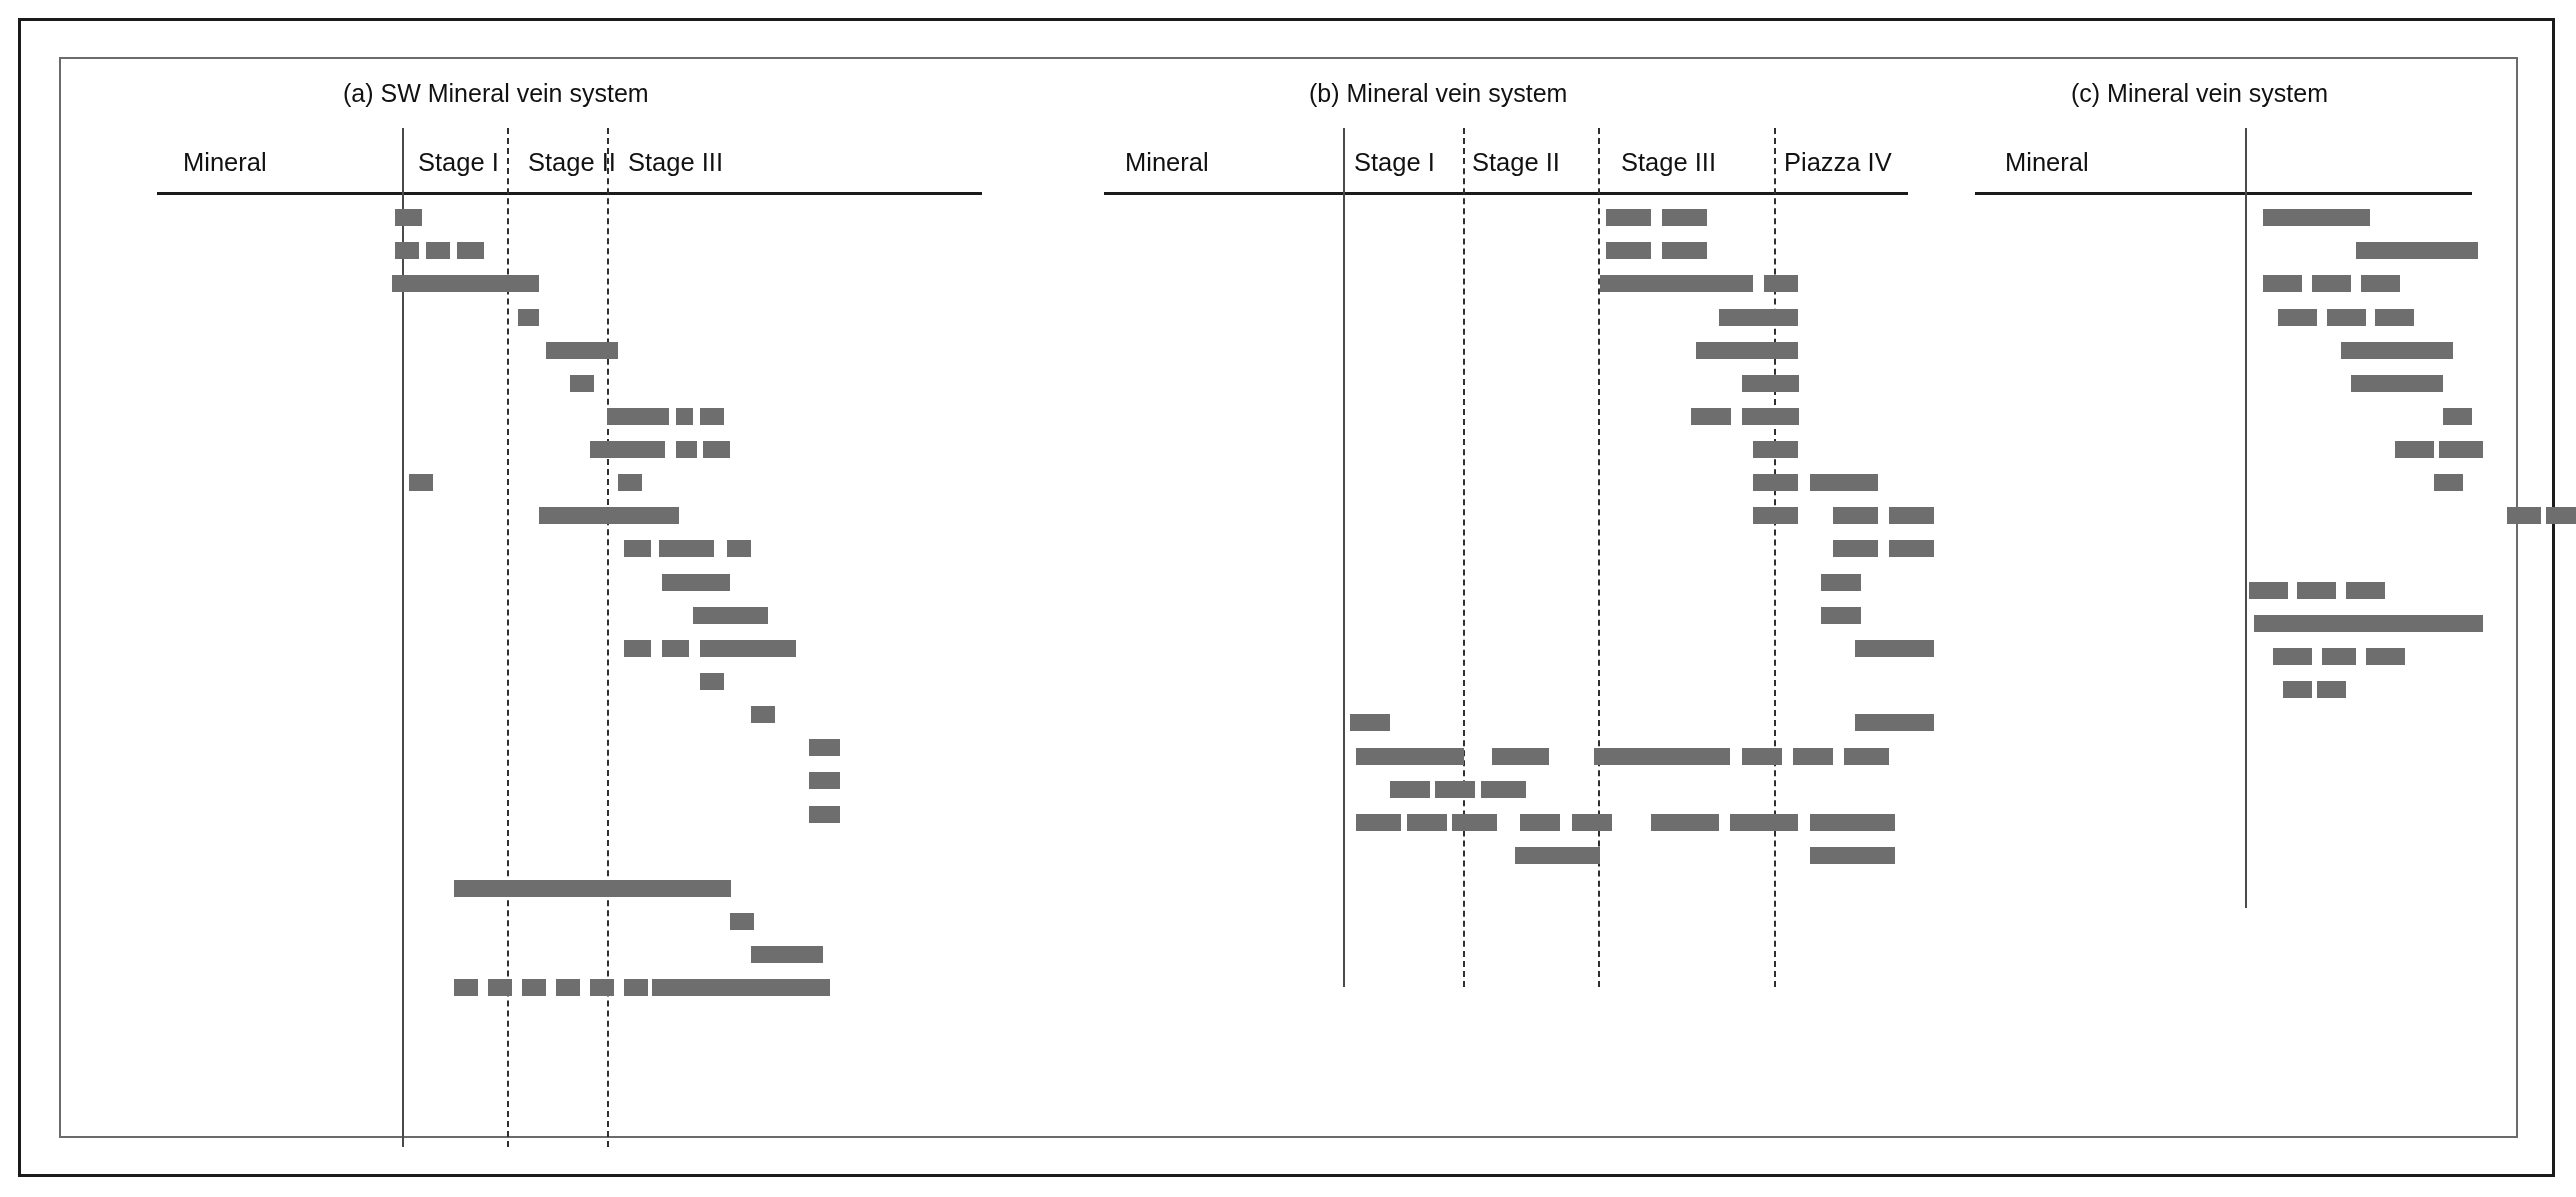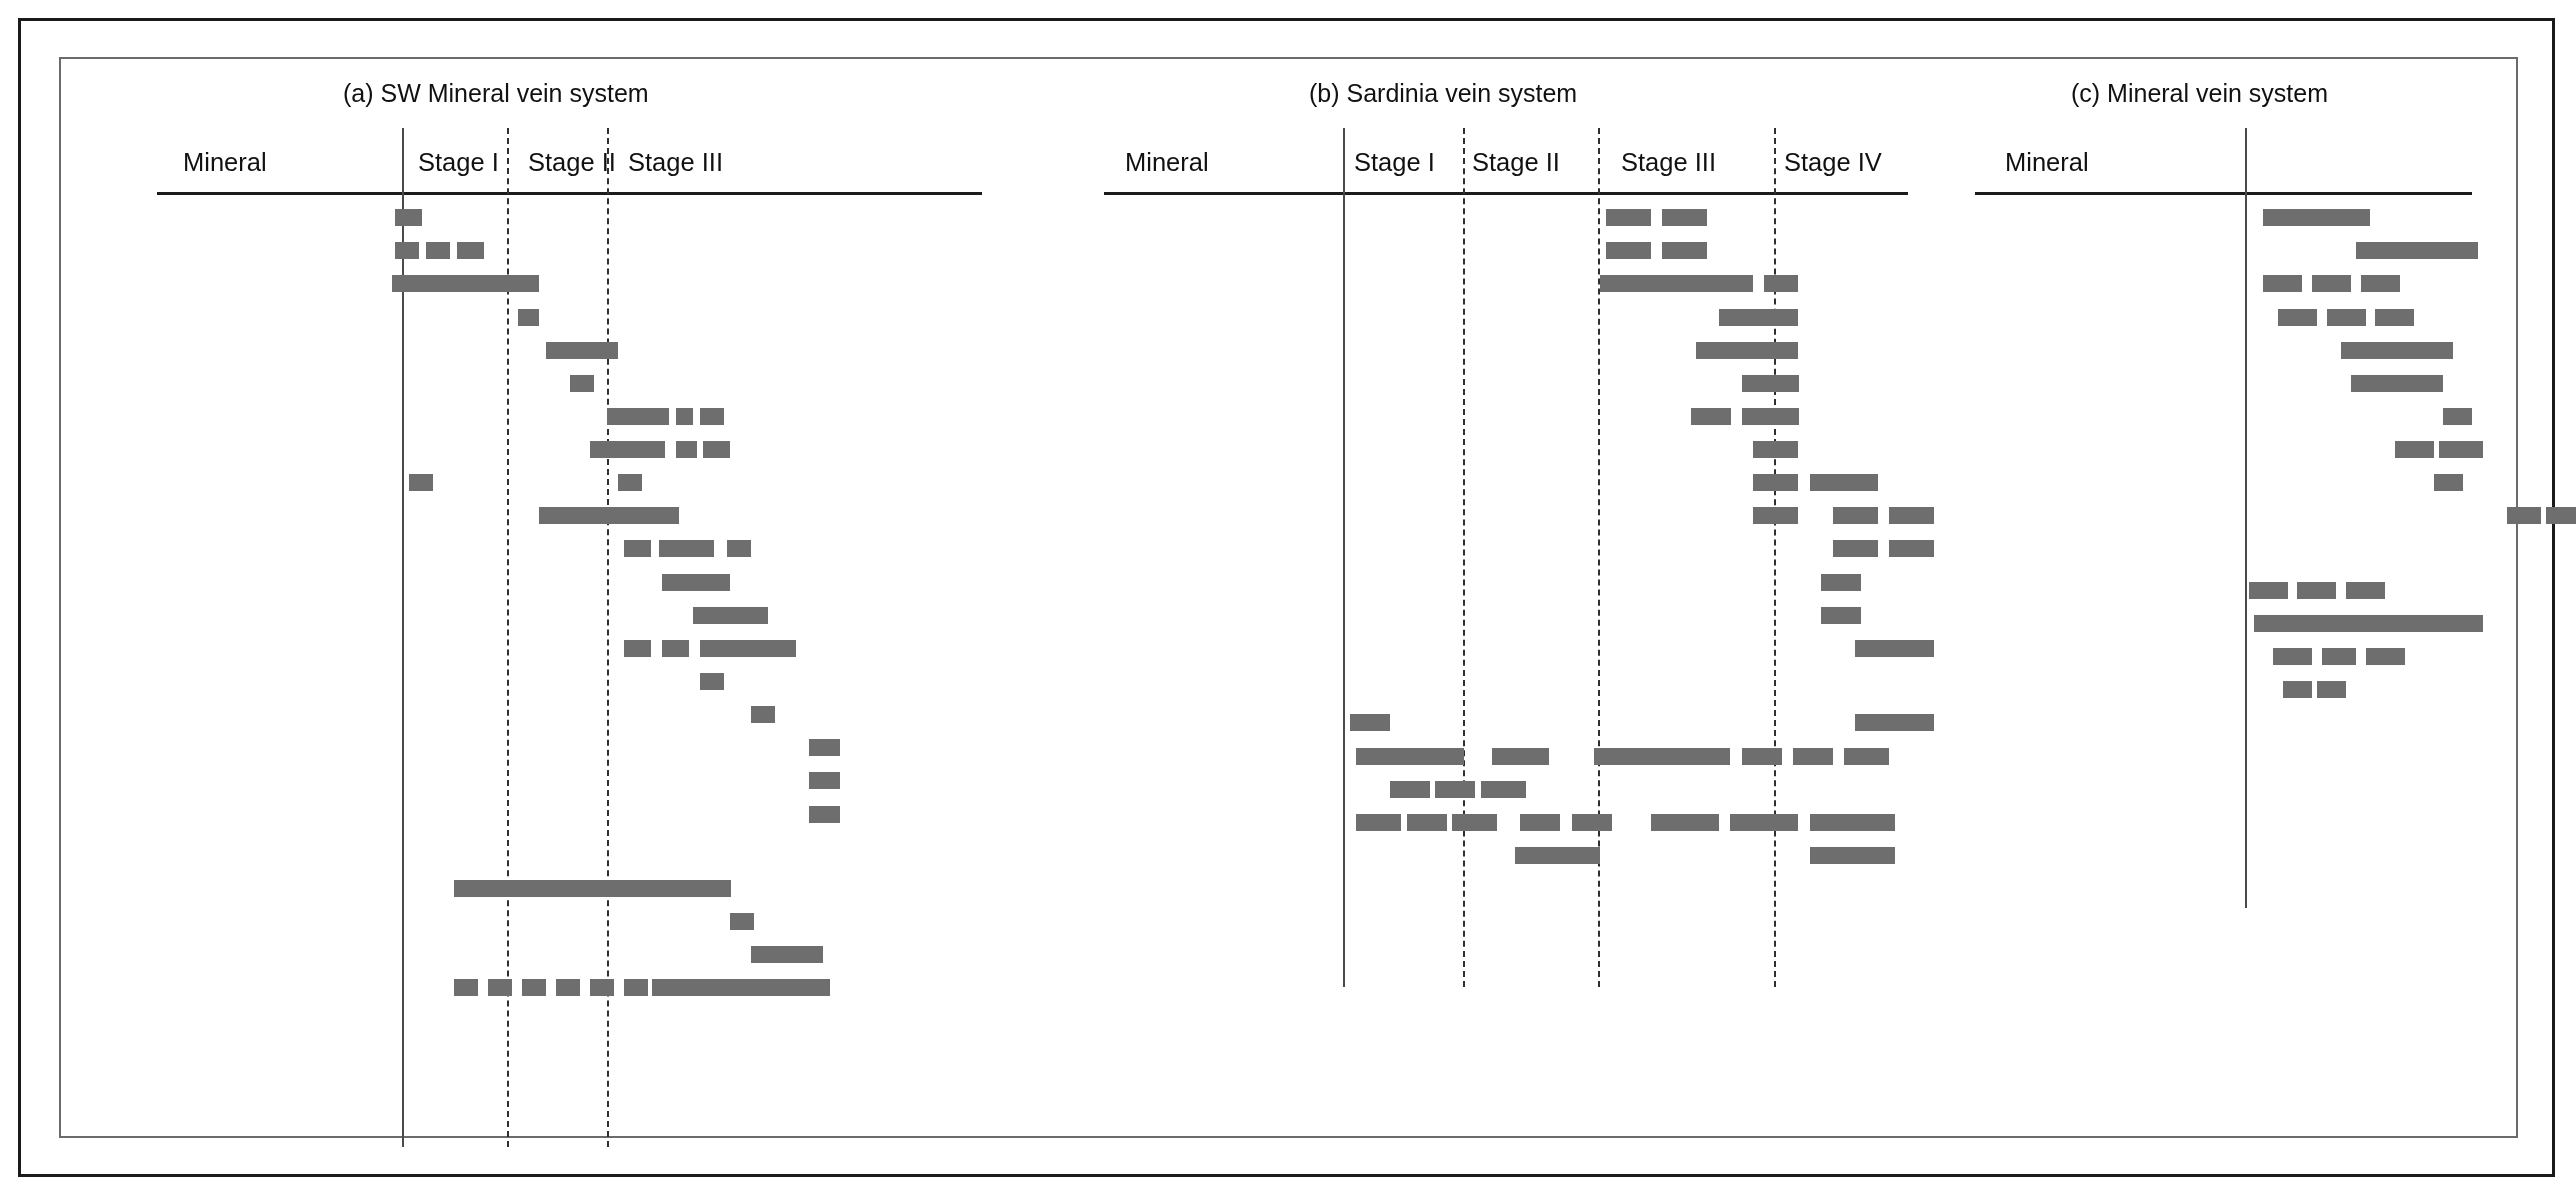--- a/index.html
+++ b/index.html
@@ -117,27 +117,27 @@
       <div class="bar" style="left: 454px; width: 24px; top: 979px; background: rgb(110, 110, 110);"></div>
       <div class="bar" style="left: 488px; width: 24px; top: 979px; background: rgb(110, 110, 110);"></div>
       <div class="bar" style="left: 522px; width: 24px; top: 979px; background: rgb(110, 110, 110);"></div>
       <div class="bar" style="left: 556px; width: 24px; top: 979px; background: rgb(110, 110, 110);"></div>
       <div class="bar" style="left: 590px; width: 24px; top: 979px; background: rgb(110, 110, 110);"></div>
       <div class="bar" style="left: 624px; width: 24px; top: 979px; background: rgb(110, 110, 110);"></div>
       <div class="bar" style="left: 652px; width: 178px; top: 979px; background: rgb(110, 110, 110);"></div>
     </div>
 
   <div class="panel" id="panel-b">
-    <div class="panel-title" style="left:1309px;top:79px;">(b) Sardinia vein system</div>
+    <div class="panel-title" style="left:1309px;top:79px;">(b) Mineral vein system</div>
 
     <div class="col-head" style="left:1125px;top:148px;">Mineral</div>
     <div class="col-head" style="left:1354px;top:148px;">Stage I</div>
     <div class="col-head" style="left:1472px;top:148px;">Stage II</div>
     <div class="col-head" style="left:1621px;top:148px;">Stage III</div>
-    <div class="col-head" style="left:1784px;top:148px;">Stage IV</div>
+    <div class="col-head" style="left:1784px;top:148px;">Piazza IV</div>
 
     <div class="rule" style="left:1104px;top:192px;width:804px;"></div>
 
     <div class="vline" style="left:1343px;top:128px;height:859px;"></div>
     <div class="vdash" style="left:1463px;top:128px;height:859px;"></div>
     <div class="vdash" style="left:1598px;top:128px;height:859px;"></div>
     <div class="vdash" style="left:1774px;top:128px;height:859px;"></div>
   <div class="bar" style="left: 1606px; width: 45px; top: 209px; background: rgb(110, 110, 110);"></div>
       <div class="bar" style="left: 1662px; width: 45px; top: 209px; background: rgb(110, 110, 110);"></div>
       <div class="bar" style="left: 1606px; width: 45px; top: 242px; background: rgb(110, 110, 110);"></div>

